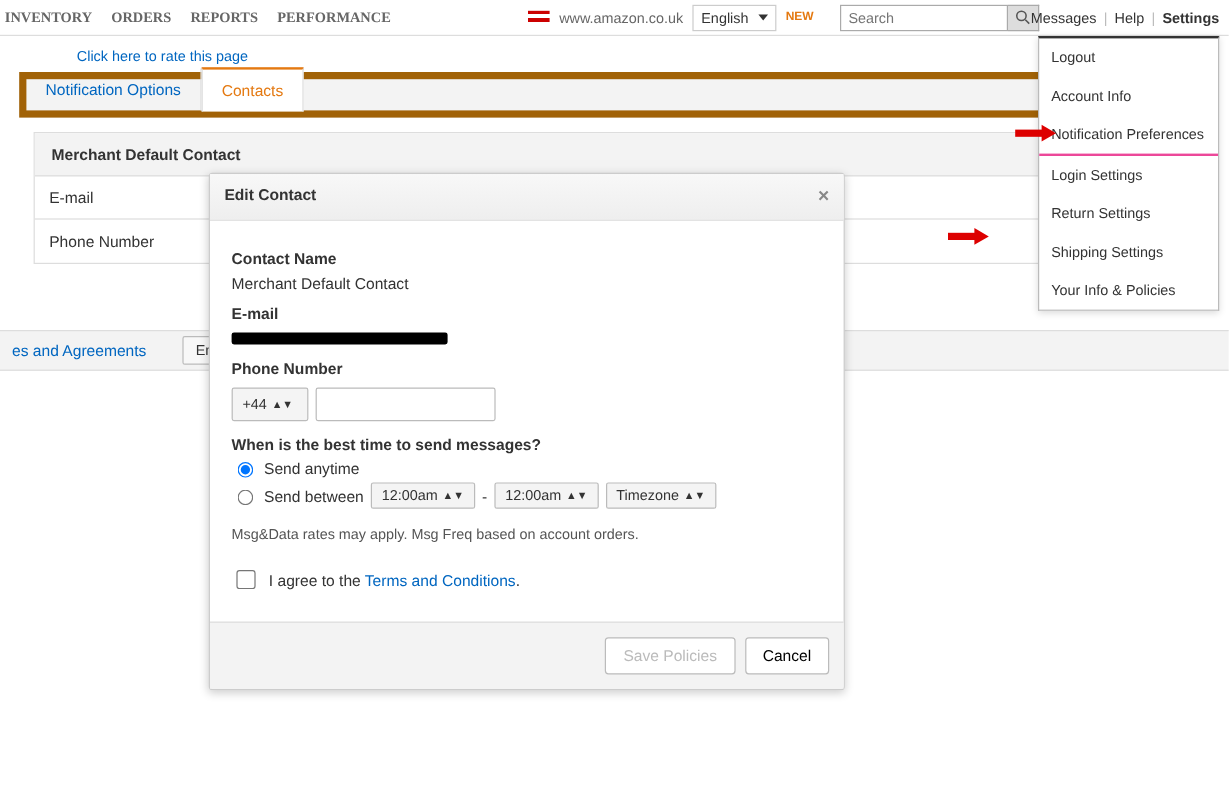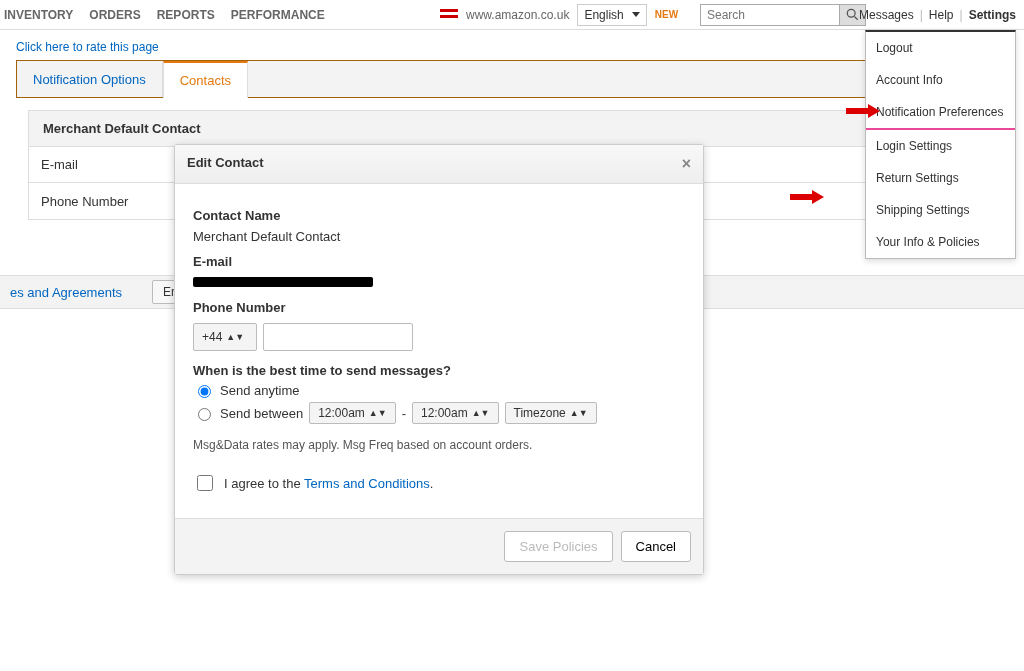--- a/index.html
+++ b/index.html
@@ -24,20 +24,21 @@
   }
   .topnav .menu {
     display: flex;
     gap: 16px;
   }
   .topnav .menu a {
     color: #666;
     text-decoration: none;
     font-weight: bold;
     font-size: 12px;
+    font-family: Liberation Serif, serif;
   }
   .topnav-center {
     position: absolute;
     left: 440px;
     display: flex;
     align-items: center;
     gap: 8px;
   }
   .flag {
     width: 18px; height: 12px;
@@ -74,26 +75,27 @@
     display:flex; align-items:center; gap:6px;
     font-size:12px; color:#333;
   }
   .topnav-right span { cursor:pointer; }
   .topnav-right .pipe { color:#bbb; }
   .topnav-right .settings { font-weight:bold; }
 
   .rate-link {
     color:#0066c0; font-size:12px;
     padding:10px 0 6px 16px;
+    margin-left:48px;
   }
   .rate-link a { color:#0066c0; text-decoration:none; }
 
   .tabs-row {
     margin:0 16px;
-    background:#f3f3f3; border:1px solid #a16207;
+    background:#f3f3f3; border:6px solid #a16207;
     height:38px; display:flex; align-items:flex-end;
     padding-left:0;
   }
   .tab {
     padding:10px 16px; font-size:13px;
     color:#0066c0; cursor:pointer;
     border-right:1px solid #ddd;
   }
   .tab.active {
     background:#fff; color:#e47911;

